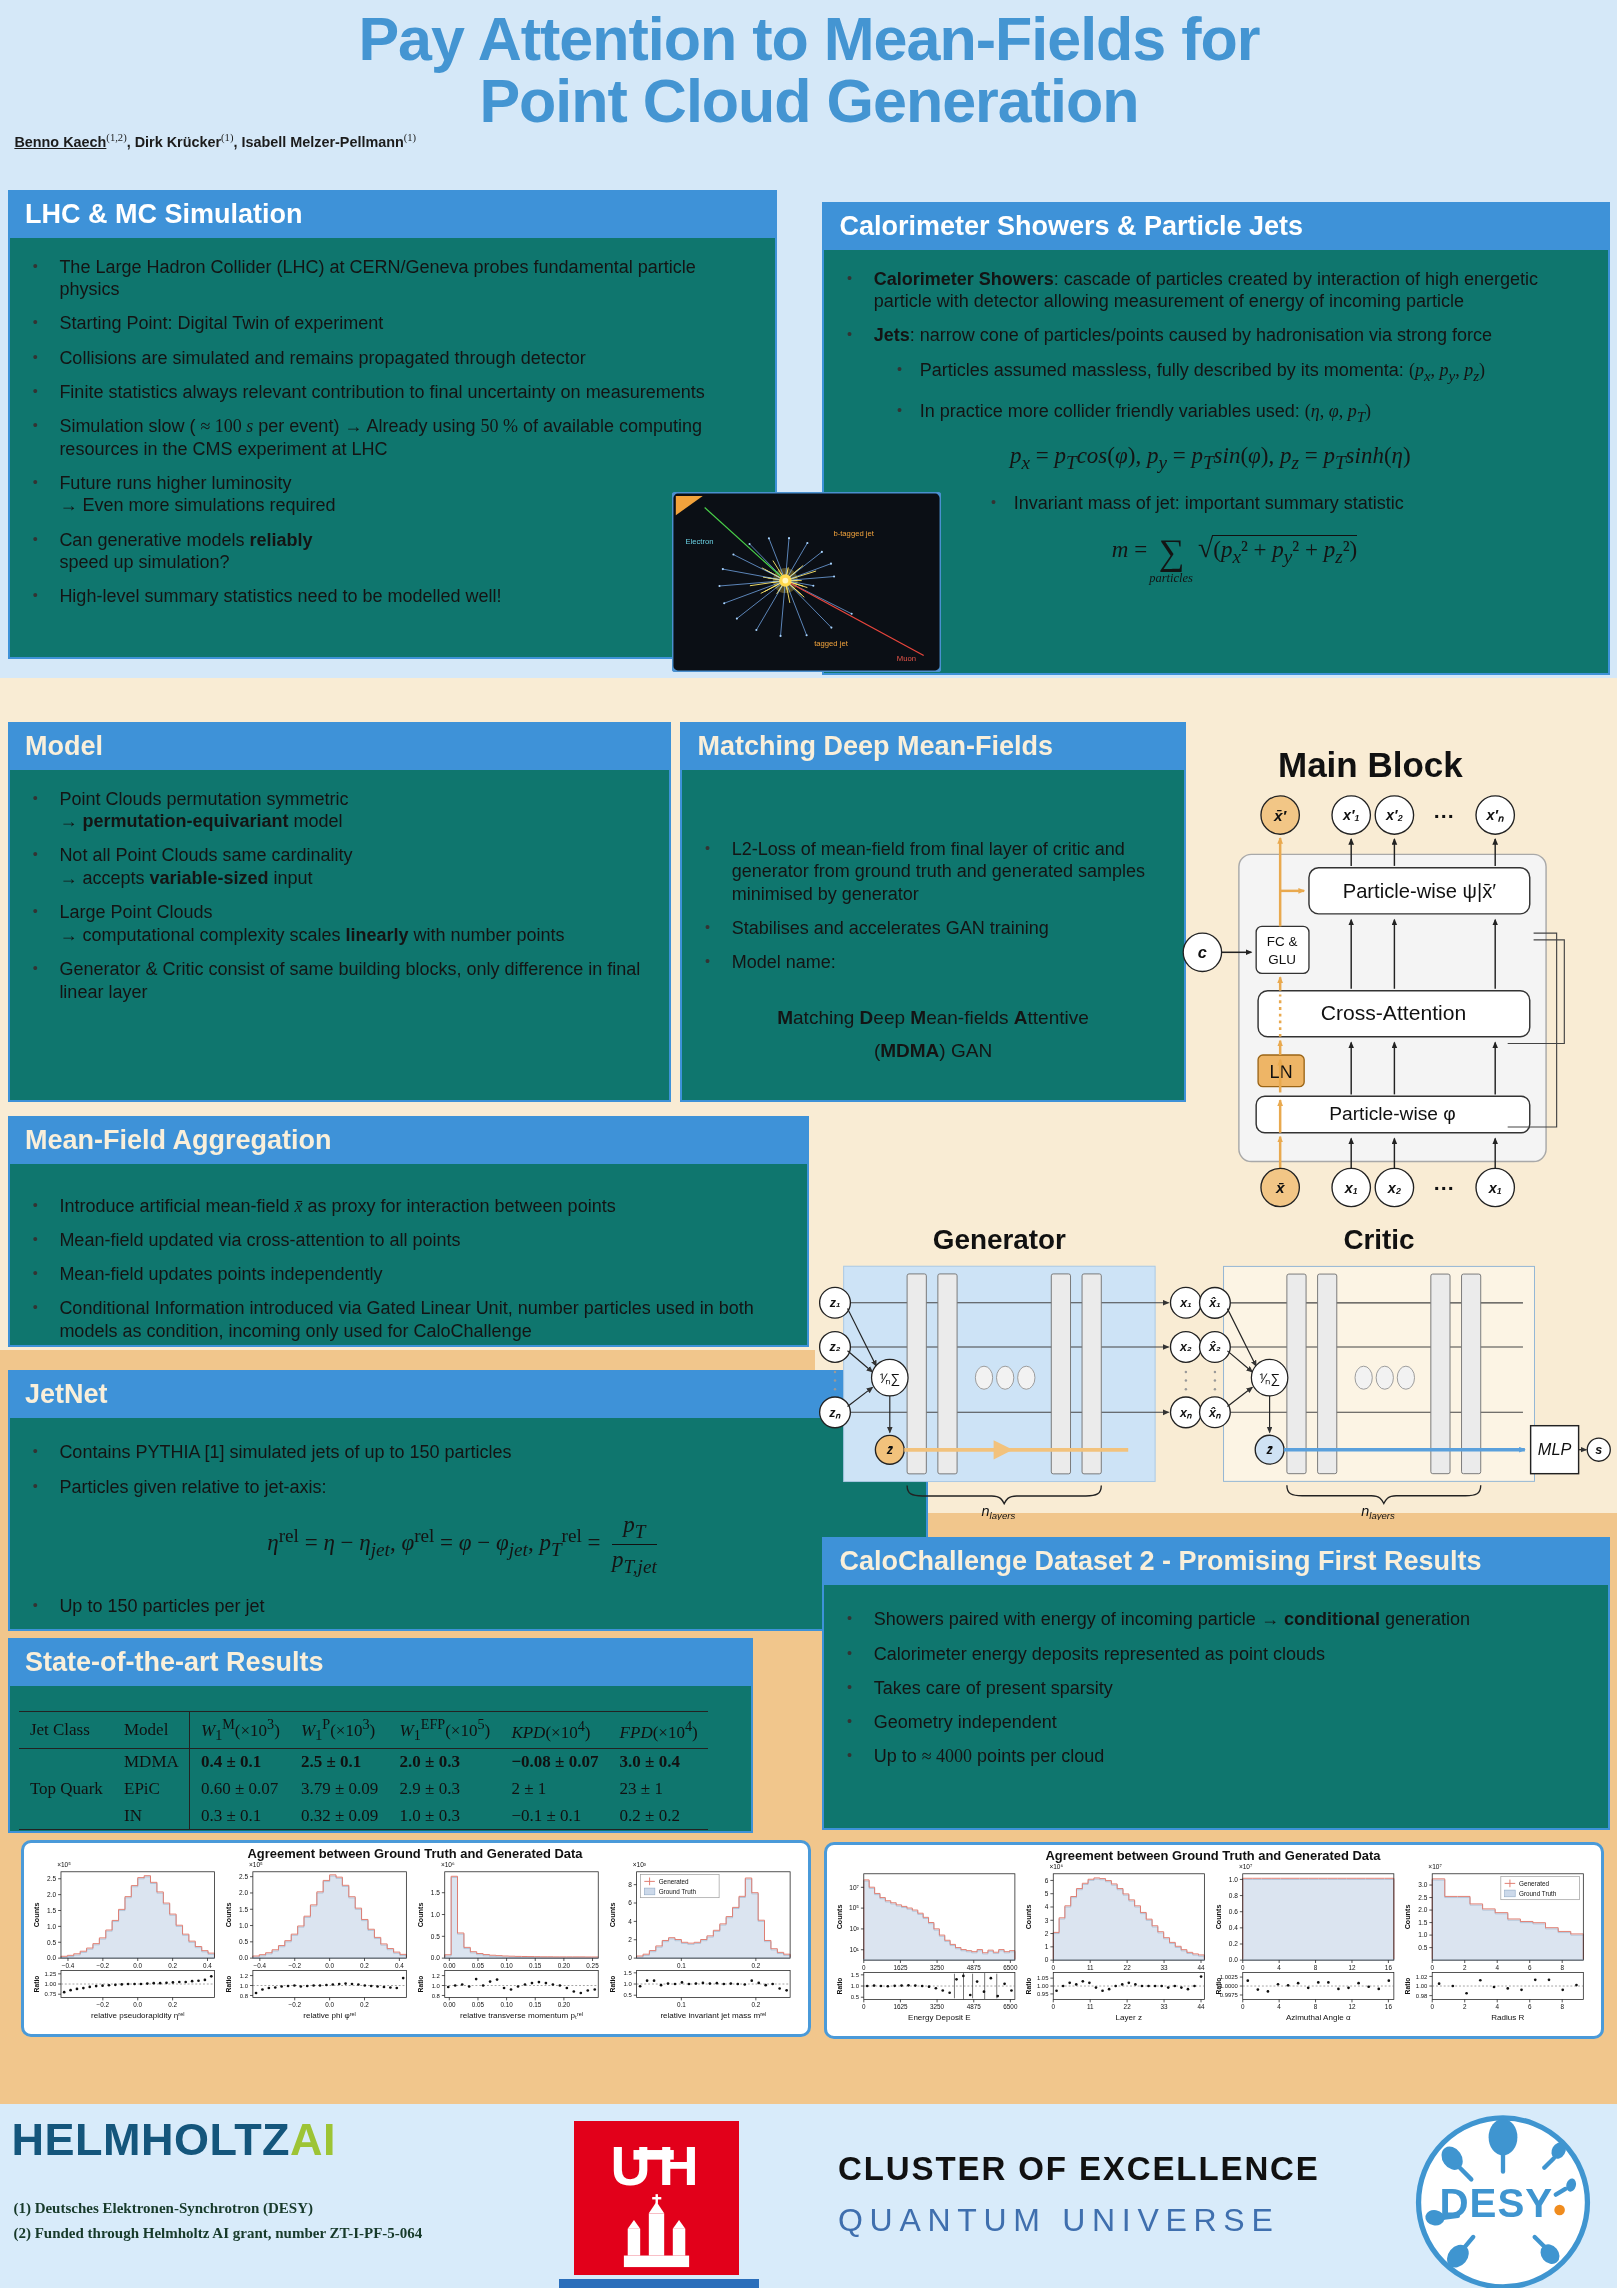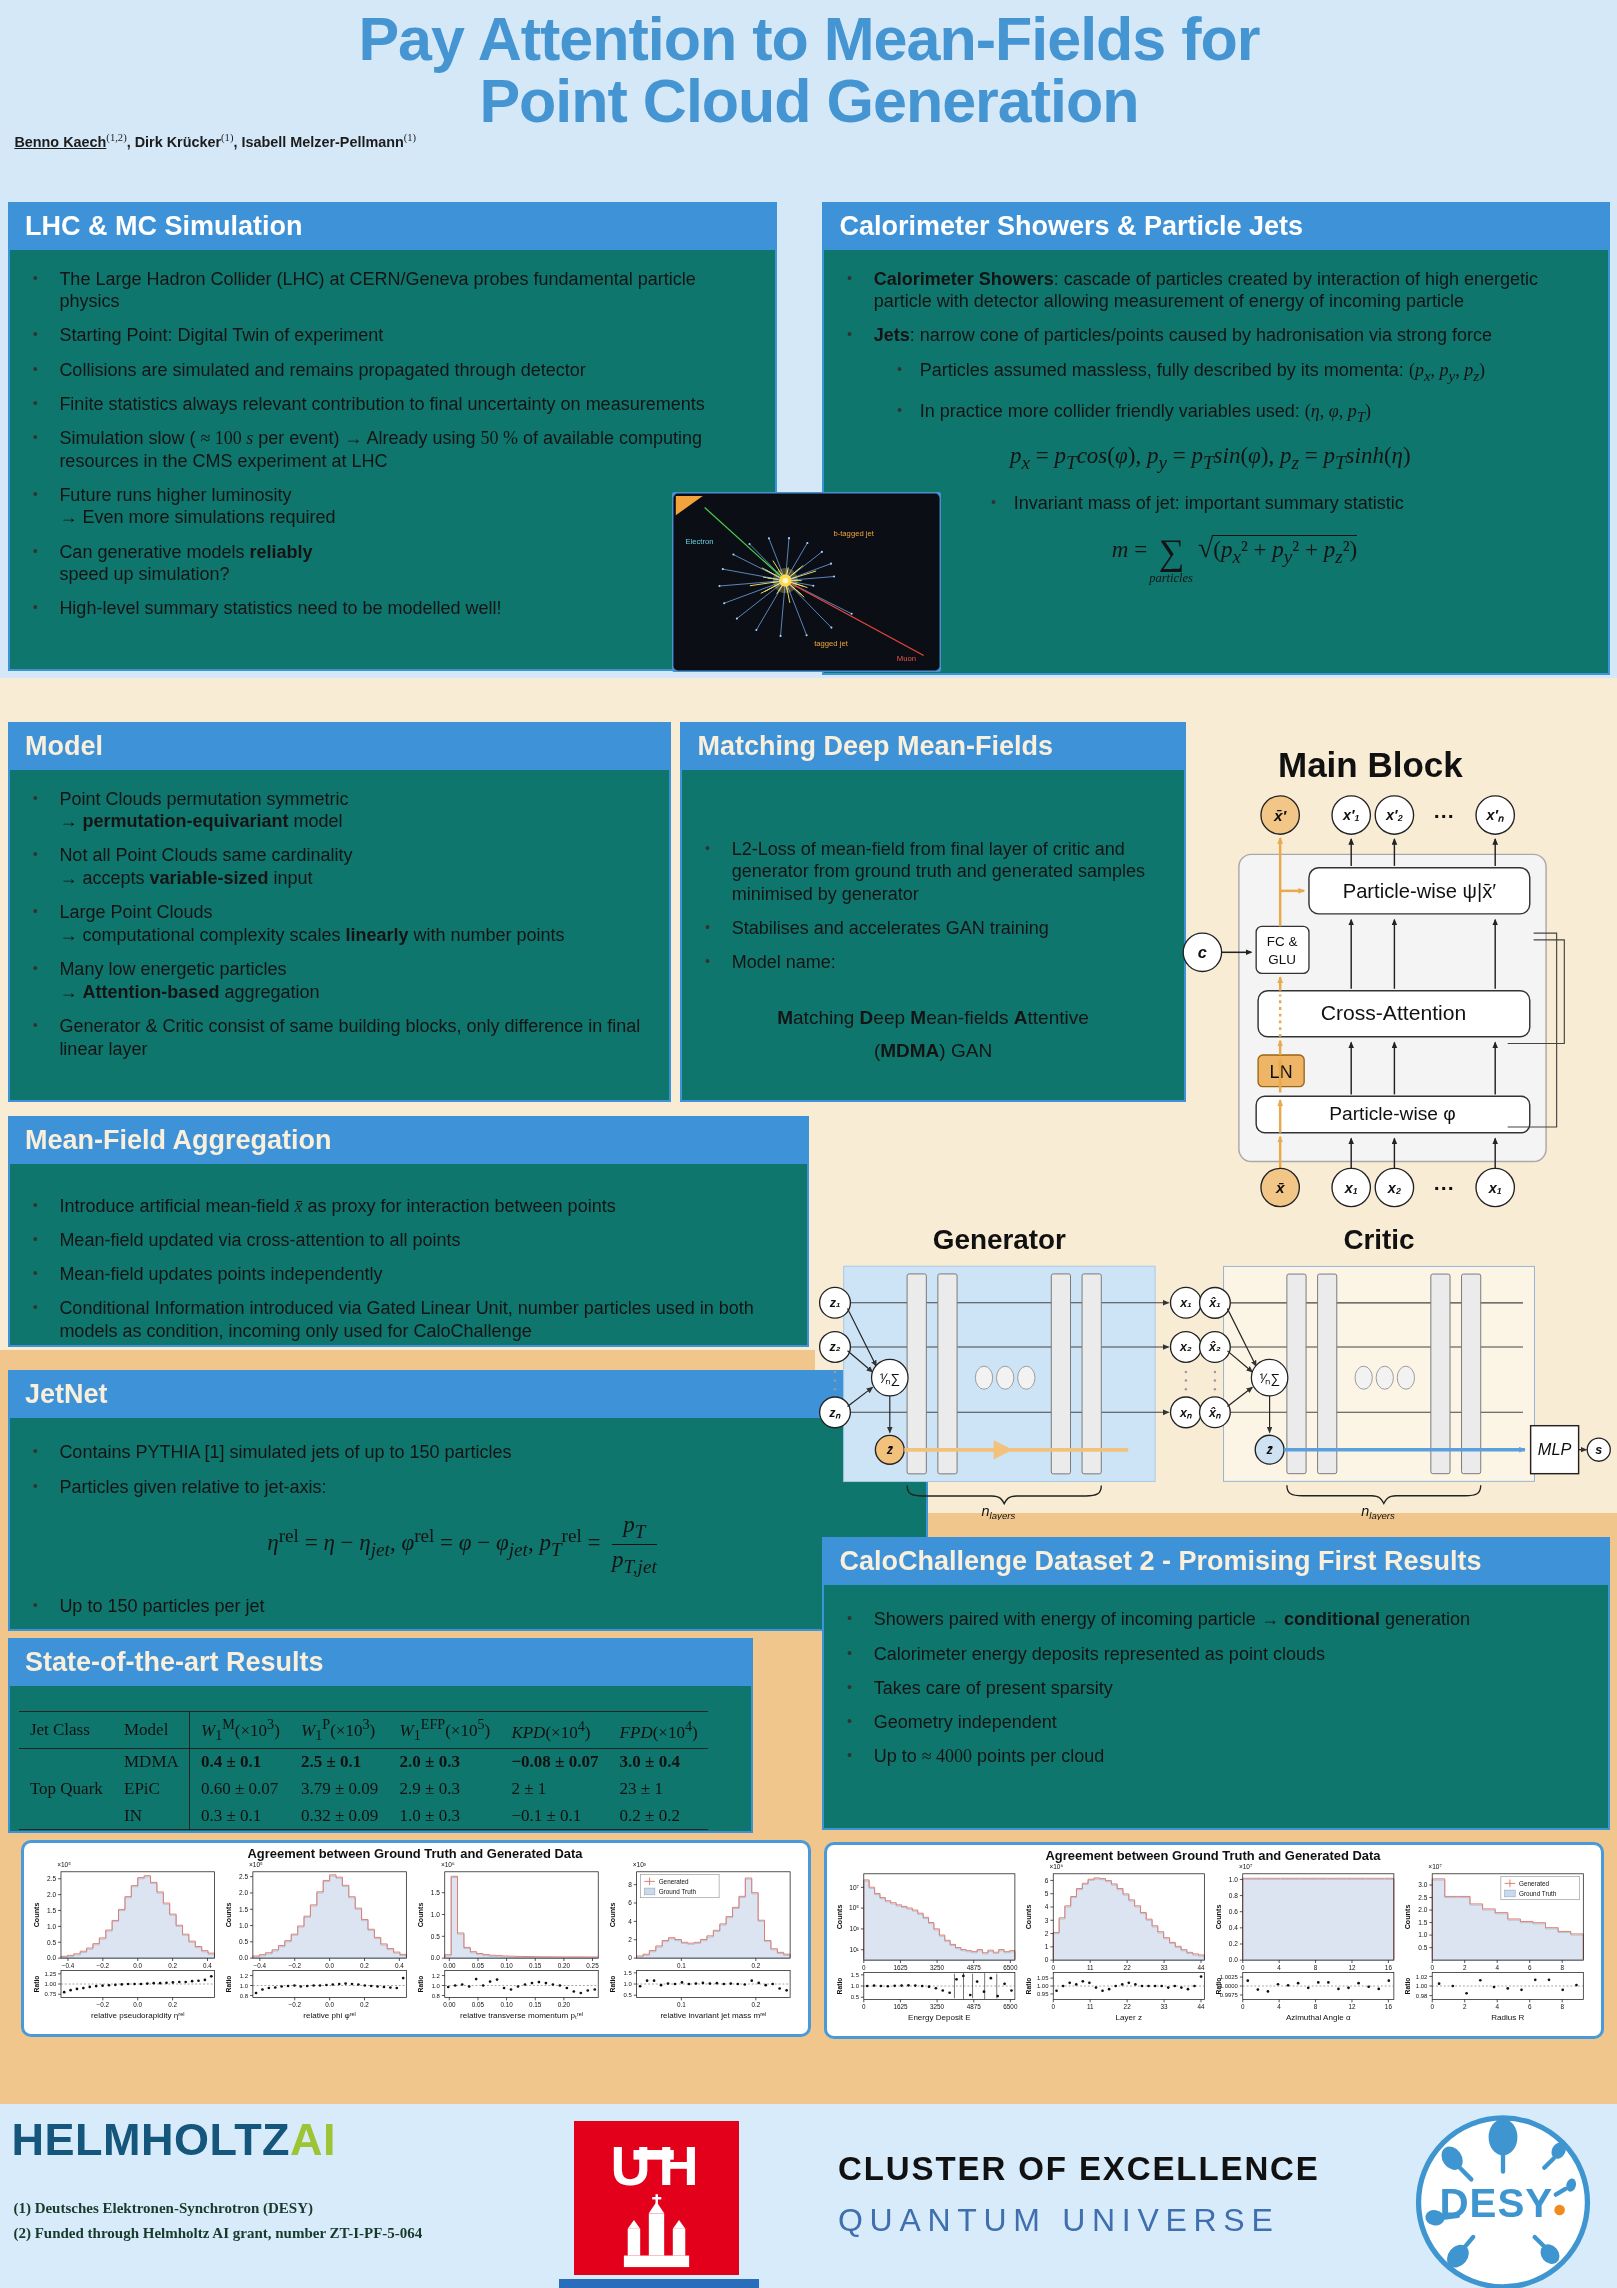--- a/index.html
+++ b/index.html
@@ -57,21 +57,21 @@
   <div class="band" style="left:0;top:1350px;width:815px;height:754px;background:#f1c68c;"></div>
   <div class="band" style="left:815px;top:1513px;width:803px;height:591px;background:#f1c68c;"></div>
   <div class="band" style="left:0;top:2104px;width:1618px;height:184px;background:#d8ebfa;"></div>
 
   <div class="title">
     <div>Pay Attention to Mean-Fields for</div>
     <div>Point Cloud Generation</div>
   </div>
   <div class="authors"><u>Benno Kaech</u><sup>(1,2)</sup>, Dirk Krücker<sup>(1)</sup>, Isabell Melzer-Pellmann<sup>(1)</sup></div>
 
-  <section class="sec" style="left:7.7px;top:202px;width:769px;height:469px;">
+  <section class="sec" style="left:7.7px;top:190px;width:769px;height:469px;">
     <div class="hd">LHC &amp; MC Simulation</div>
     <div class="bd">
         <ul class="blt">
           <li>The Large Hadron Collider (LHC) at CERN/Geneva probes fundamental particle physics</li>
           <li>Starting Point: Digital Twin of experiment</li>
           <li>Collisions are simulated and remains propagated through detector</li>
           <li>Finite statistics always relevant contribution to final uncertainty on measurements</li>
           <li>Simulation slow ( <span class="m">≈ 100 <i>s</i></span> per event) → Already using <span class="m">50 %</span> of available computing resources in the CMS experiment at LHC</li>
           <li>Future runs higher luminosity<br>→ Even more simulations required</li>
           <li>Can generative models <b>reliably</b><br>speed up simulation?</li>
@@ -171,21 +171,20 @@
       <text x="234" y="176" text-anchor="start" font-size="8" fill="#e8554a">Muon</text>
     </svg>
 
   <section class="sec" style="left:7.7px;top:722px;width:663px;height:380px;">
     <div class="hd cream">Model</div>
     <div class="bd">
         <ul class="blt">
           <li>Point Clouds permutation symmetric<br>→ <b>permutation-equivariant</b> model</li>
           <li>Not all Point Clouds same cardinality<br>→ accepts <b>variable-sized</b> input</li>
           <li>Large Point Clouds<br> → computational complexity scales <b>linearly</b> with number points</li>
-          <li>Many low energetic particles<br>→ <b>Attention-based</b> aggregation</li>
           <li>Generator &amp; Critic consist of same building blocks, only difference in final linear layer</li>
         </ul>
       </div>
   </section>
 
   <section class="sec" style="left:680px;top:722px;width:506px;height:380px;">
     <div class="hd cream">Matching Deep Mean-Fields</div>
     <div class="bd" style="padding-top:50px;">
       <ul class="blt">
           <li>L2-Loss of mean-field from final layer of critic and generator from ground truth and generated samples minimised by  generator</li>

